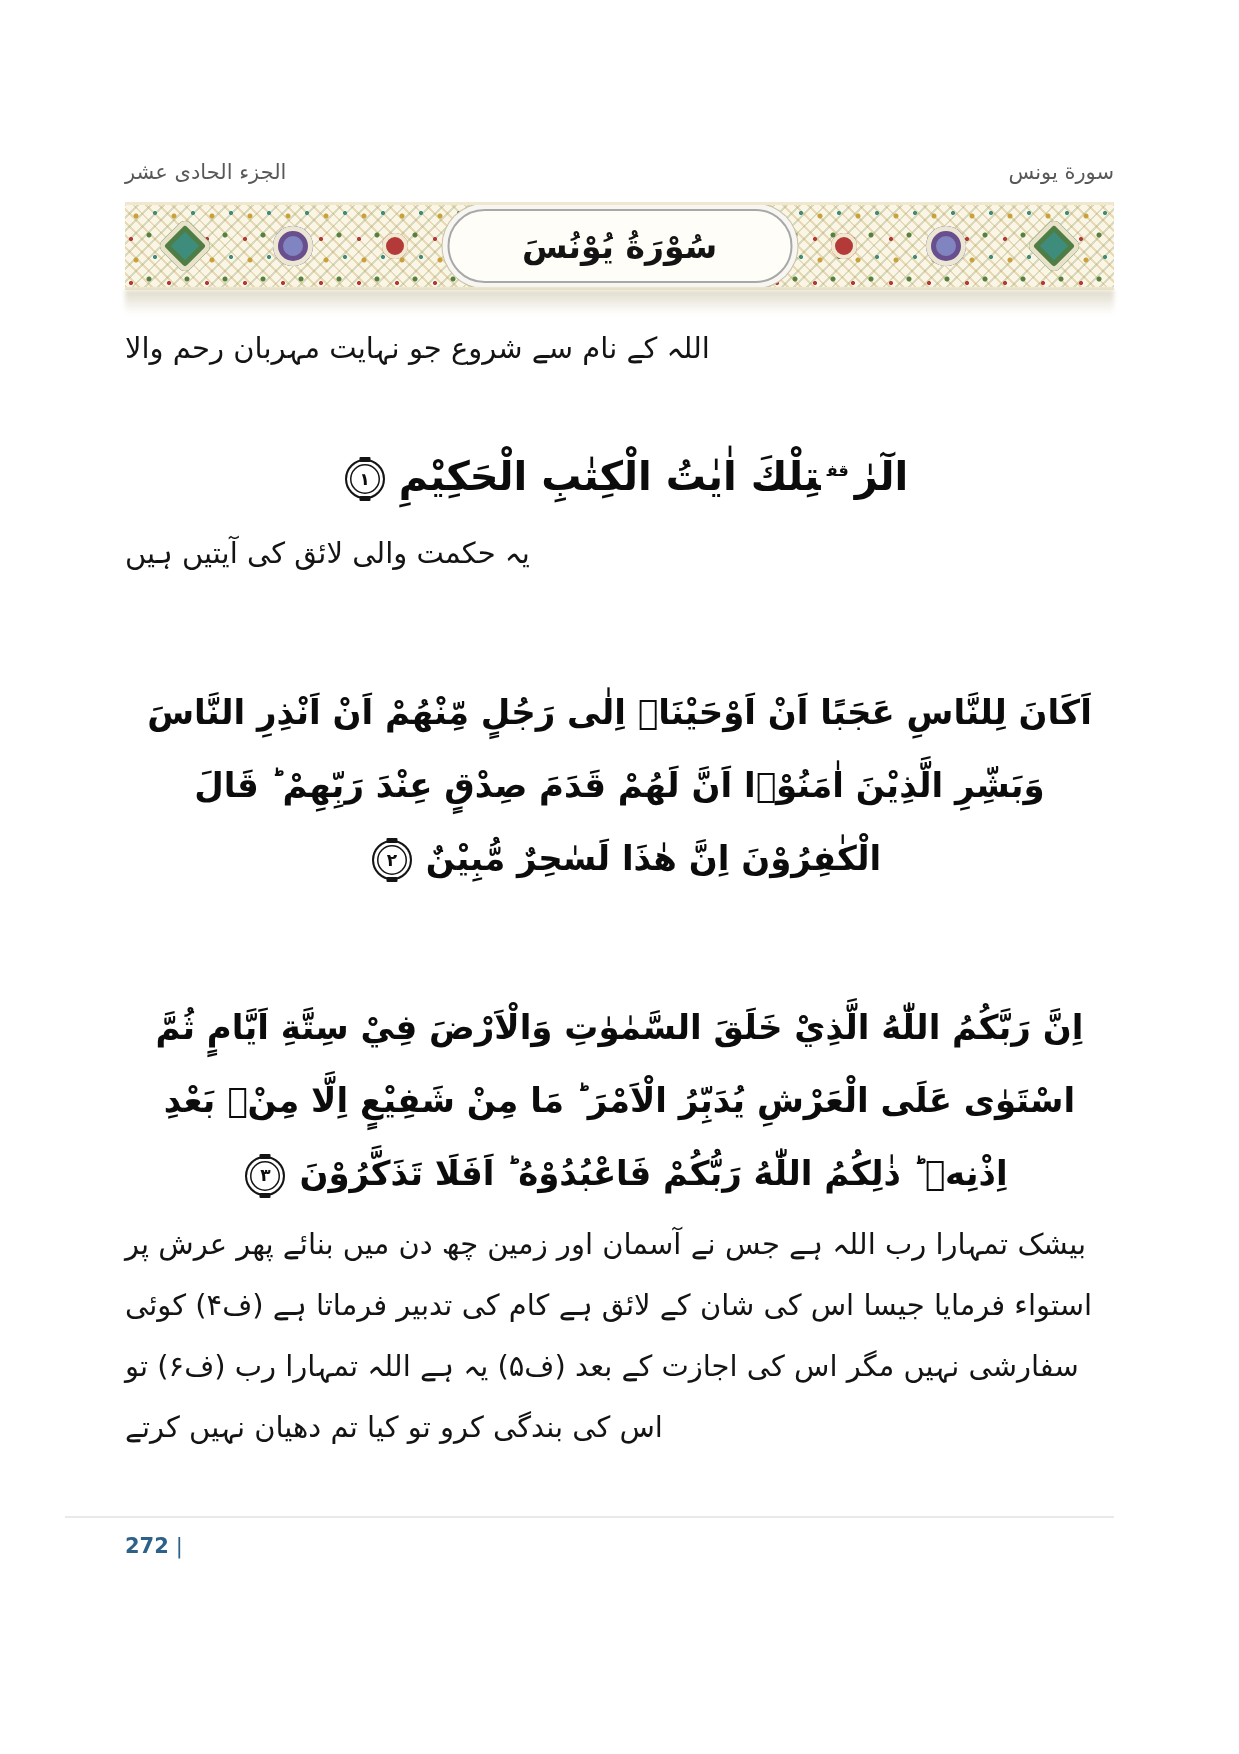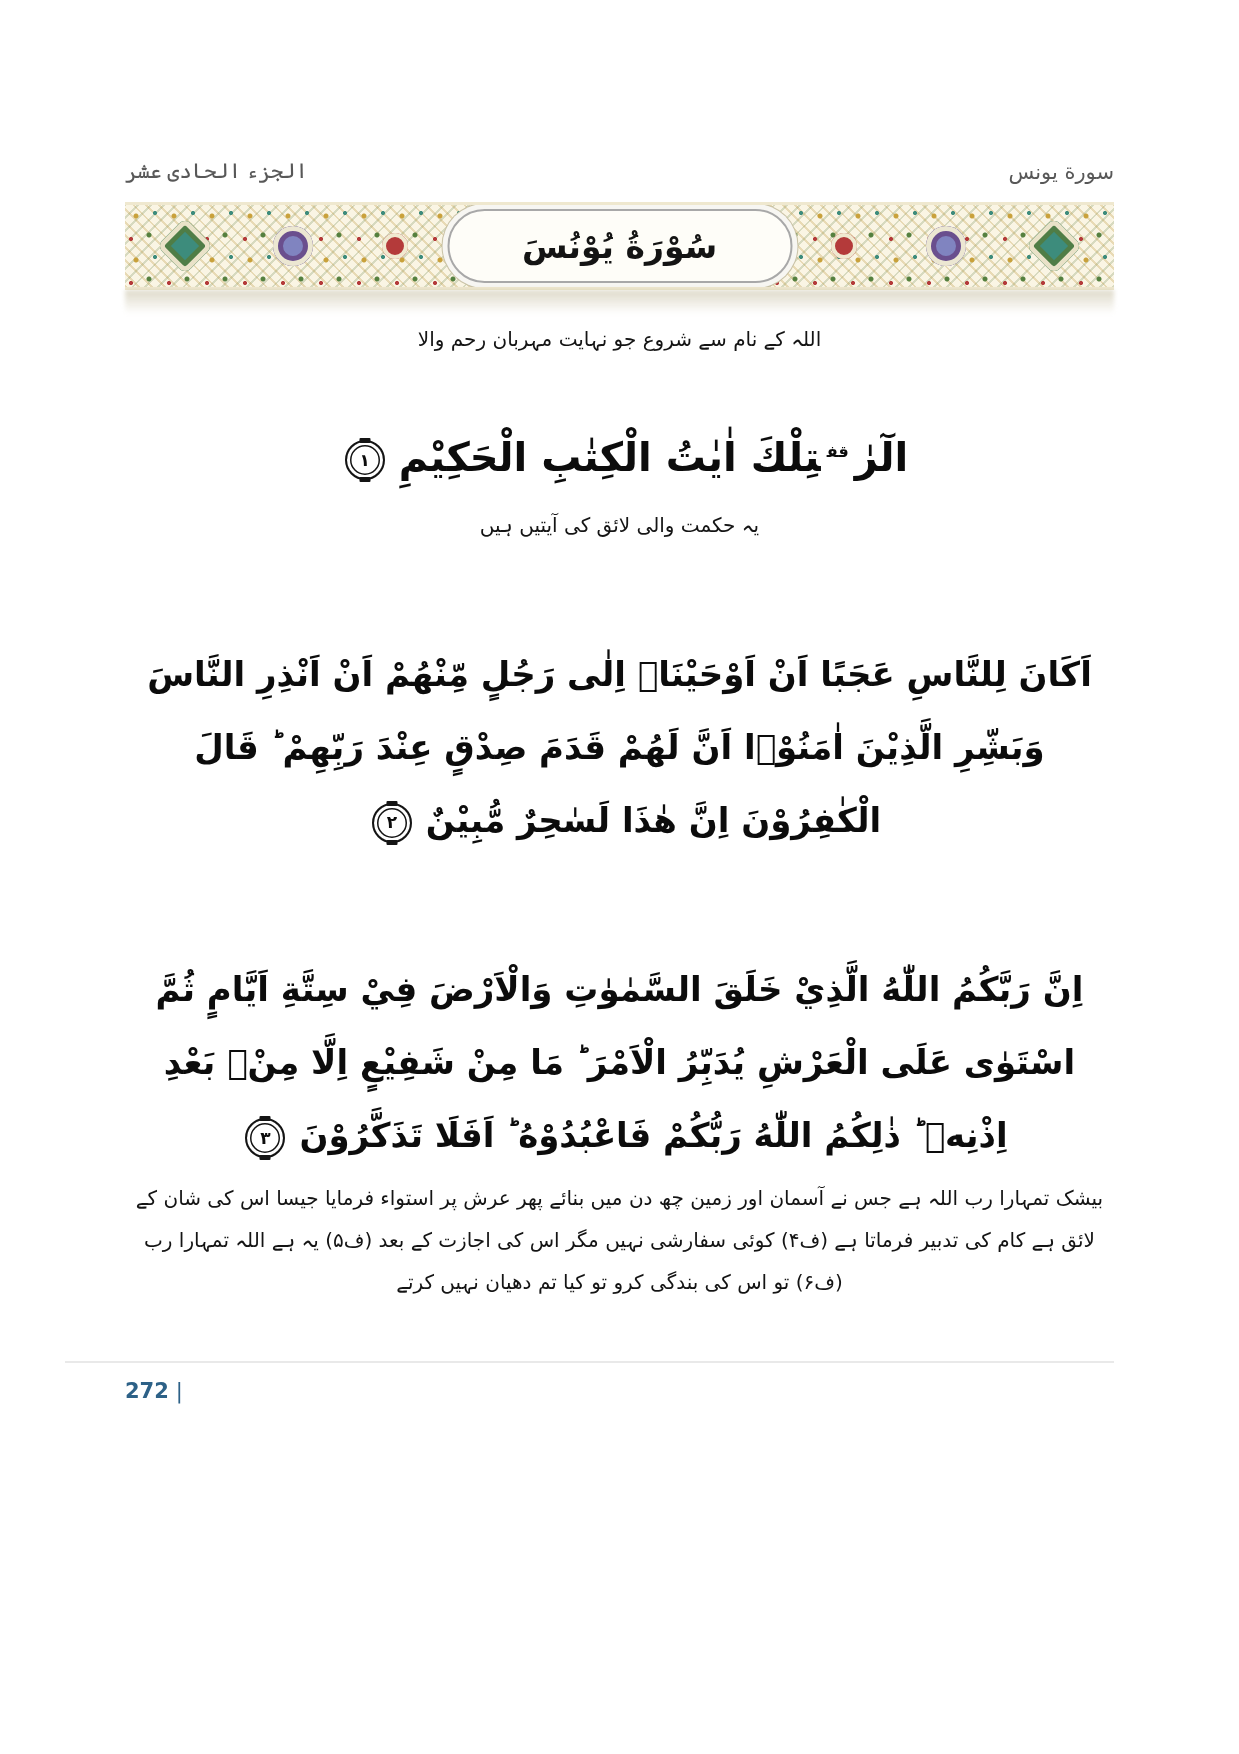--- a/index.html
+++ b/index.html
@@ -23,21 +23,21 @@
     justify-content: space-between;
     align-items: flex-end;
     height: 66px;
   }
   .callig {
     font-size: 21px;
     color: #3c3c3c;
     letter-spacing: 1px;
     opacity: 0.85;
   }
-  .callig.left { margin-right: 18px; font-family: Liberation Serif, serif; }   
+  .callig.left { margin-right: 18px; }   
   .callig.right { margin-left: 63px; }
 
   
   .band-wrap { margin-top: 18px; position: relative; }
   .band {
     position: relative;
     height: 88px;
     background-color: #faf5e4;
     background-image:
       radial-gradient(circle 3px at 11px 11px, #c9a13b 2px, rgba(0,0,0,0) 3px),
@@ -83,22 +83,22 @@
   
   .arabic {
     direction: rtl;
     text-align: center;
     font-weight: bold;
     color: #0c0c0c;
   }
   .bismillah { margin-top: 20px; font-size: 42px; line-height: 1.6; }
   .urdu {
     direction: rtl;
-    text-align: center;
-    font-size: 20px;
+    text-align: left;
+    font-size: 29px;
     line-height: 2.1;
     color: #141414;
     margin-top: 4px;
   }
   .verse { line-height: 2.15; }
   .verse1 { margin-top: 54px; font-size: 40px; }
   .verse2 { margin-top: 92px; font-size: 34px; }
   .verse3 { margin-top: 96px; font-size: 34px; }
   .stopmark {
     font-size: 16px;

